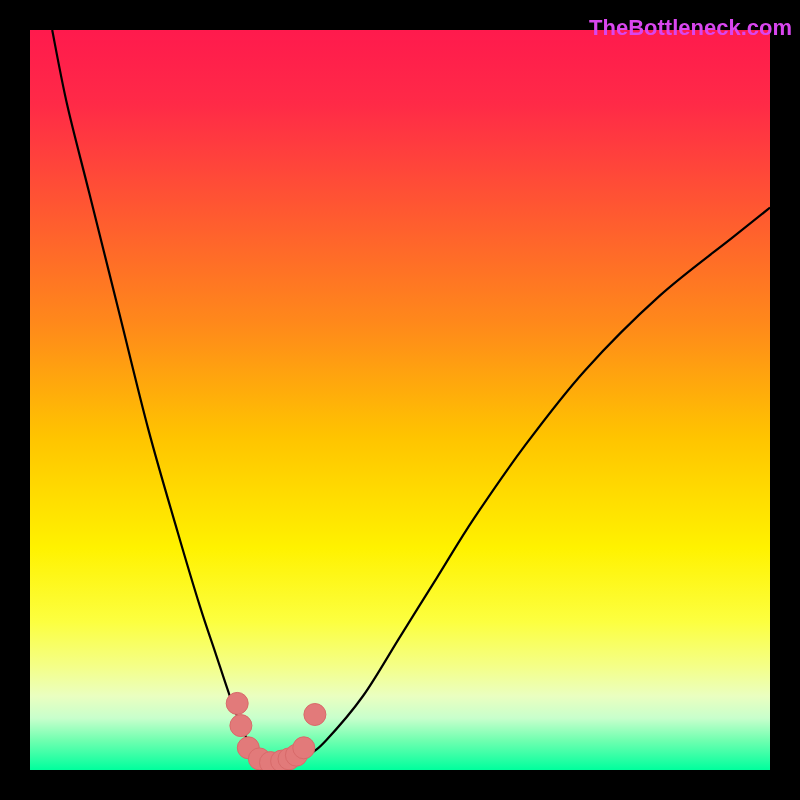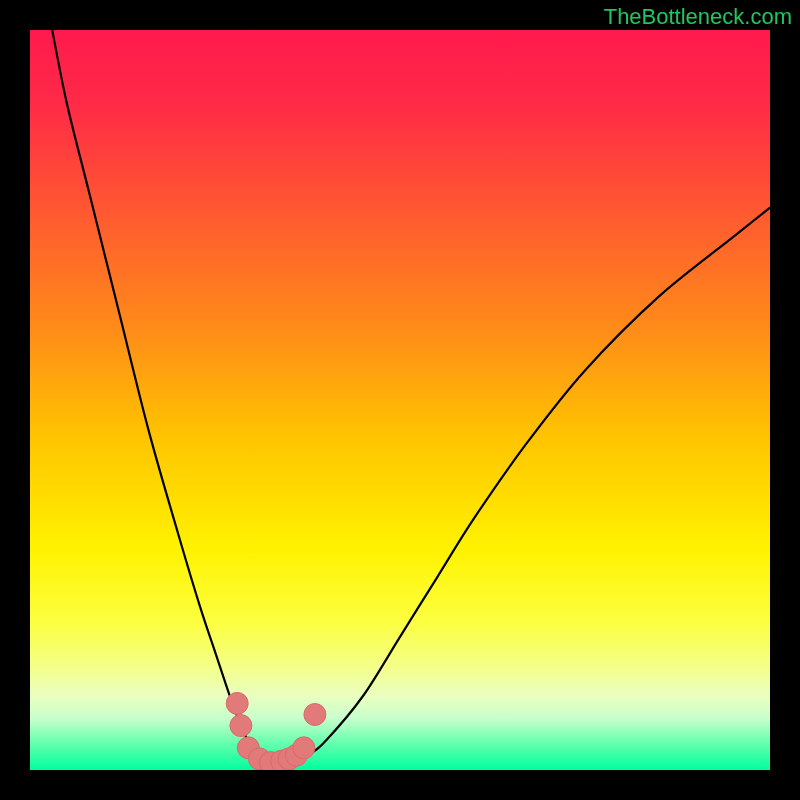--- a/index.html
+++ b/index.html
@@ -36,25 +36,25 @@
   }
   .curve-svg {
     position: absolute;
     top: 0;
     left: 0;
     width: 100%;
     height: 100%;
   }
   .watermark {
     position: absolute;
-    top: 4px;
+    top: 15px;
     right: 8px;
-    color: #22c55e;
+    color: #d946ef;
     font-size: 22px;
-    font-weight: 400;
+    font-weight: 700;
   }
 </style>
 </head>
 <body>
 
 <div class="frame">
   <div class="plot">
     <svg class="gradient" viewBox="0 0 740 740" preserveAspectRatio="none">
       <defs>
         <linearGradient id="bg" x1="0" y1="0" x2="0" y2="1" gradientUnits="objectBoundingBox">

